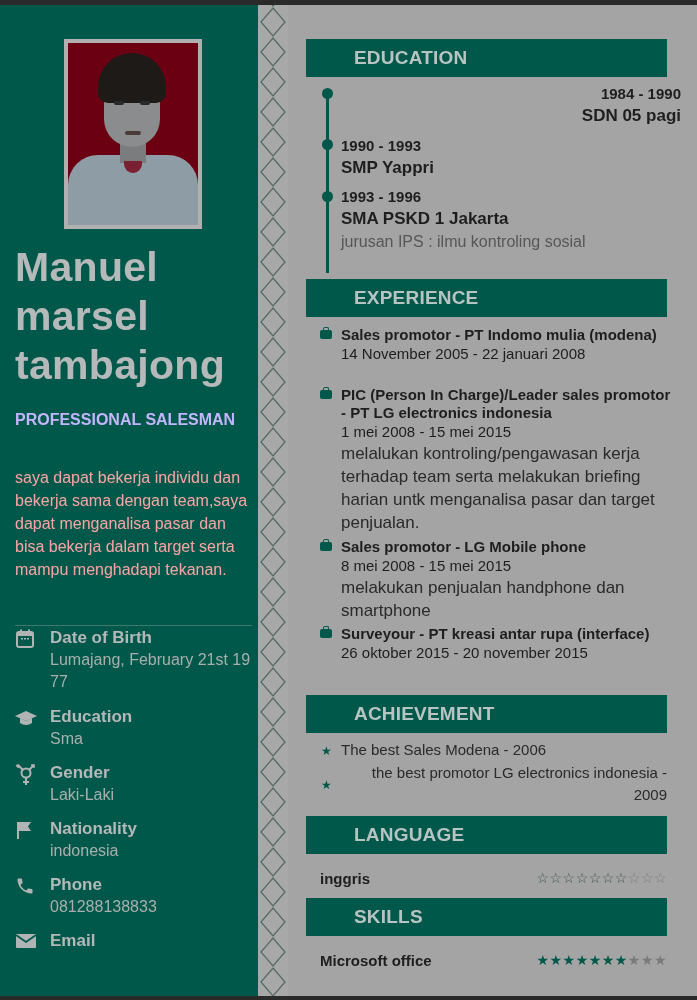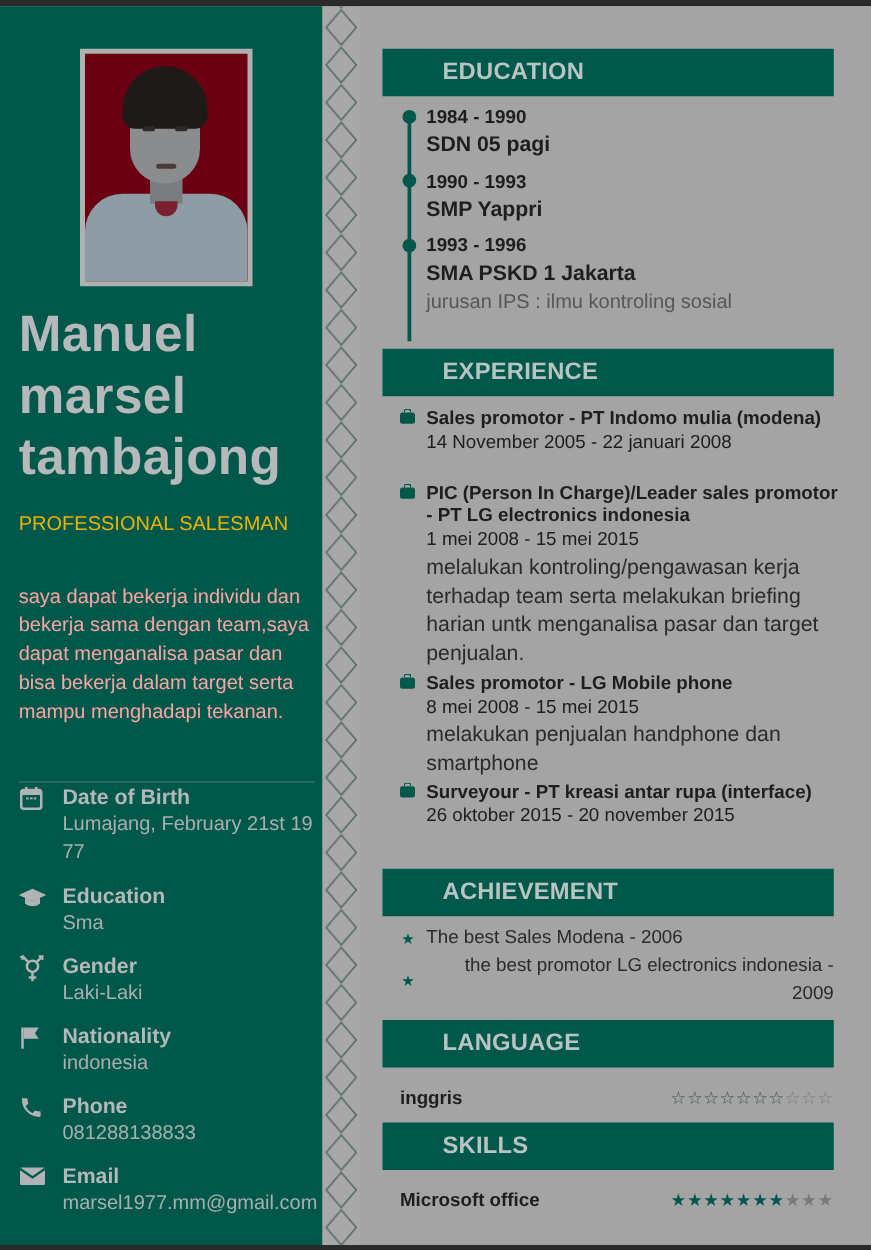--- a/index.html
+++ b/index.html
@@ -15,21 +15,21 @@
   .photo { width: 100%; height: 100%; background: #6a0012; position: relative; overflow: hidden; }
   .photo .hair { position: absolute; left: 30px; top: 10px; width: 68px; height: 50px; background: #1e1a18; border-radius: 34px 34px 10px 10px; }
   .photo .face { position: absolute; left: 36px; top: 24px; width: 56px; height: 80px; background: #8a8c8e; border-radius: 26px 26px 30px 30px; }
   .photo .eye { position: absolute; top: 58px; width: 10px; height: 4px; background: #2a2a2a; border-radius: 2px; }
   .photo .mouth { position: absolute; left: 57px; top: 88px; width: 16px; height: 4px; background: #4a3a38; border-radius: 2px; }
   .photo .neck { position: absolute; left: 52px; top: 96px; width: 26px; height: 24px; background: #7a7c7e; }
   .photo .shirt { position: absolute; left: 0; top: 112px; width: 130px; height: 80px; background: #8e9ca6; border-radius: 30px 30px 0 0; }
   .photo .collar { position: absolute; left: 56px; top: 118px; width: 18px; height: 12px; background: #7a2030; border-radius: 0 0 9px 9px; }
 
   .name { position: absolute; left: 15px; top: 238px; width: 240px; font-size: 41px; font-weight: bold; line-height: 49px; color: #b6b9b9; letter-spacing: 0.3px; }
-  .title { position: absolute; left: 15px; top: 404px; width: 240px; font-size: 16px; font-weight: normal; line-height: 22px; color: #eab308; }
+  .title { position: absolute; left: 15px; top: 404px; width: 240px; font-size: 16px; font-weight: bold; line-height: 22px; color: #c4b5fd; }
   .summary { position: absolute; left: 15px; top: 461px; width: 240px; font-size: 16px; line-height: 23px; color: #fca5a5; }
   .sep { position: absolute; left: 15px; top: 620px; width: 237px; height: 1px; background: #3d7a6e; }
 
   .info { position: absolute; left: 15px; width: 240px; }
   .info .icon { position: absolute; left: 0; top: 2px; width: 22px; height: 20px; }
   .info .lbl { margin-left: 35px; font-size: 17px; font-weight: bold; line-height: 22px; color: #b4b8b8; }
   .info .val { margin-left: 35px; font-size: 16px; line-height: 22px; color: #a8b0ae; word-break: break-all; }
 
   .sec-head { position: absolute; left: 18px; width: 361px; height: 38px; background: #00584b; }
   .sec-head span { position: absolute; left: 48px; top: 8px; font-size: 19px; font-weight: bold; color: #b8c4c2; letter-spacing: 0.2px; }
@@ -149,21 +149,20 @@
     </div>
 
     <div class="info" style="top:925px;">
       <span class="icon">
         <svg width="22" height="18" viewBox="0 0 22 18">
             <rect x="1" y="2" width="20" height="14" rx="1" fill="#b0b4b4"></rect>
             <polyline points="1,3 11,10 21,3" fill="none" stroke="#00584b" stroke-width="1.8"></polyline>
           </svg>
       </span>
       <div class="lbl">Email</div>
-      <div class="val">marsel1977.mm@gmail.com</div>
     </div>
   </div>
 
   <div class="divider">
     <svg width="30" height="991" viewBox="0 0 30 991">
       <defs>
         <pattern id="diam" x="0" y="2" width="30" height="30" patternUnits="userSpaceOnUse">
           <polygon points="15,1 27,15 15,29 3,15" fill="none" stroke="#566b66" stroke-width="1.3"></polygon>
         </pattern>
       </defs>
@@ -172,21 +171,21 @@
   </div>
 
   <div class="main">
 
     <div class="sec-head" style="top:34px;">
       <span>EDUCATION</span>
     </div>
     <div class="timeline-line"></div>
 
     <div class="tl-dot" style="top:83px;"></div>
-    <div class="edu-item" style="top:79px;">
+    <div class="edu-item" style="top:79px;text-align:right;">
       <div class="edu-year">1984 - 1990</div>
       <div class="edu-school">SDN 05 pagi</div>
     </div>
 
     <div class="tl-dot" style="top:134px;"></div>
     <div class="edu-item" style="top:131px;">
       <div class="edu-year">1990 - 1993</div>
       <div class="edu-school">SMP Yappri</div>
     </div>
 

